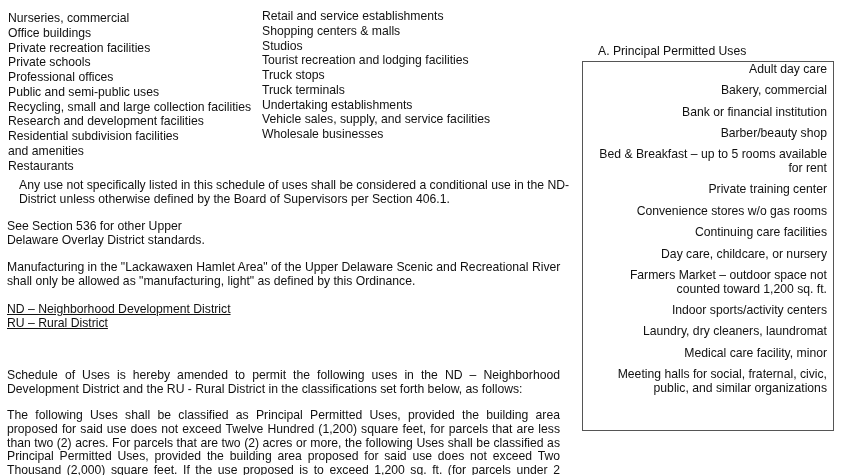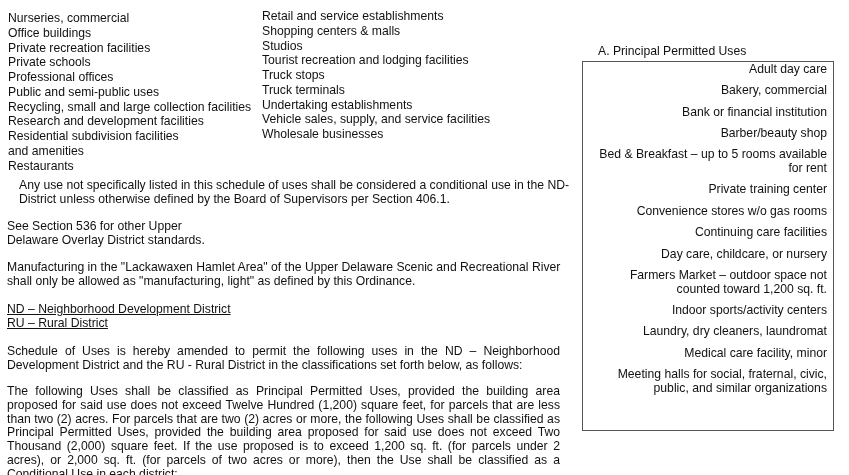--- a/index.html
+++ b/index.html
@@ -26,21 +26,21 @@
     }
     .list li { margin: 1px; padding: 0; }
     .indent { padding-left: 10px; }
     #col1 { left: 7px; top: 11px; }
     #col2 { left: 261px; top: 9px; }
     .para {
       margin: 0;
       line-height: 13.75px;
       width: 556px;
     }
-    .justify { text-align: justify; text-align-last: left; }
+    .justify { text-align: justify; text-align-last: left; margin-top: 24px; }
     #p-any { left: 7px; top: 179px; margin-left: 12px; }
     #p-see { left: 7px; top: 220px; }
     #p-mfg { left: 7px; top: 261px; }
     #p-districts { left: 7px; top: 303px; }
     #p-districts span {
       display: block;
       text-decoration: underline;
       line-height: 13.75px;
       white-space: nowrap;
     }

